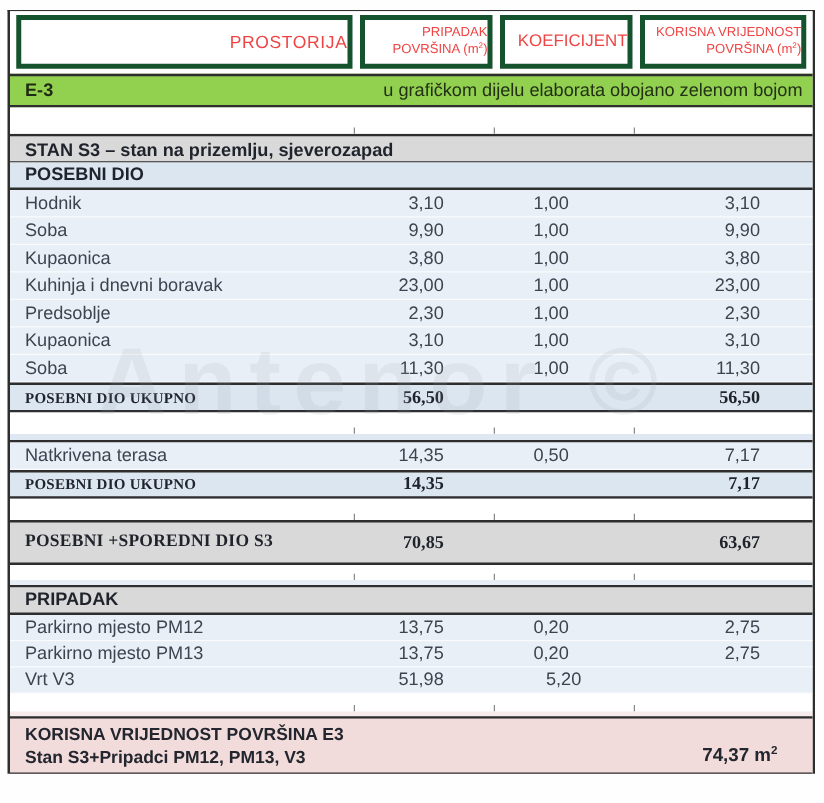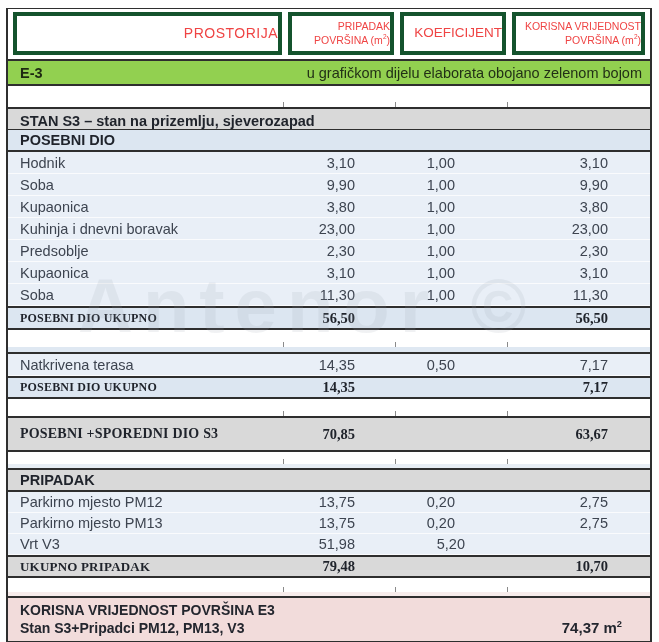--- a/index.html
+++ b/index.html
@@ -232,26 +232,20 @@
       <div class="c num a">13,75</div>
       <div class="c num k">0,20</div>
       <div class="c num v">2,75</div>
     </div>
     <div class="row data rowblue" style="height:21px">
       <div class="c name">Vrt  V3</div>
       <div class="c num a">51,98</div>
       <div class="c num v">5,20</div>
     </div>
 
-    <div class="row total secgray" style="height:23px">
-      <div class="c name" style="font-size:13px">UKUPNO PRIPADAK</div>
-      <div class="c num a">79,48</div>
-      <div class="c num k"></div>
-      <div class="c num v">10,70</div>
-    </div>
 
     <div class="gap" style="height:14px">
       <span class="tick t1"></span>
         <span class="tick t2"></span>
         <span class="tick t3"></span>
     </div>
     <div class="strip" style="height:6px;background:#f7eceb"></div>
 
     <div class="summary secpink">
       <div class="lines">

